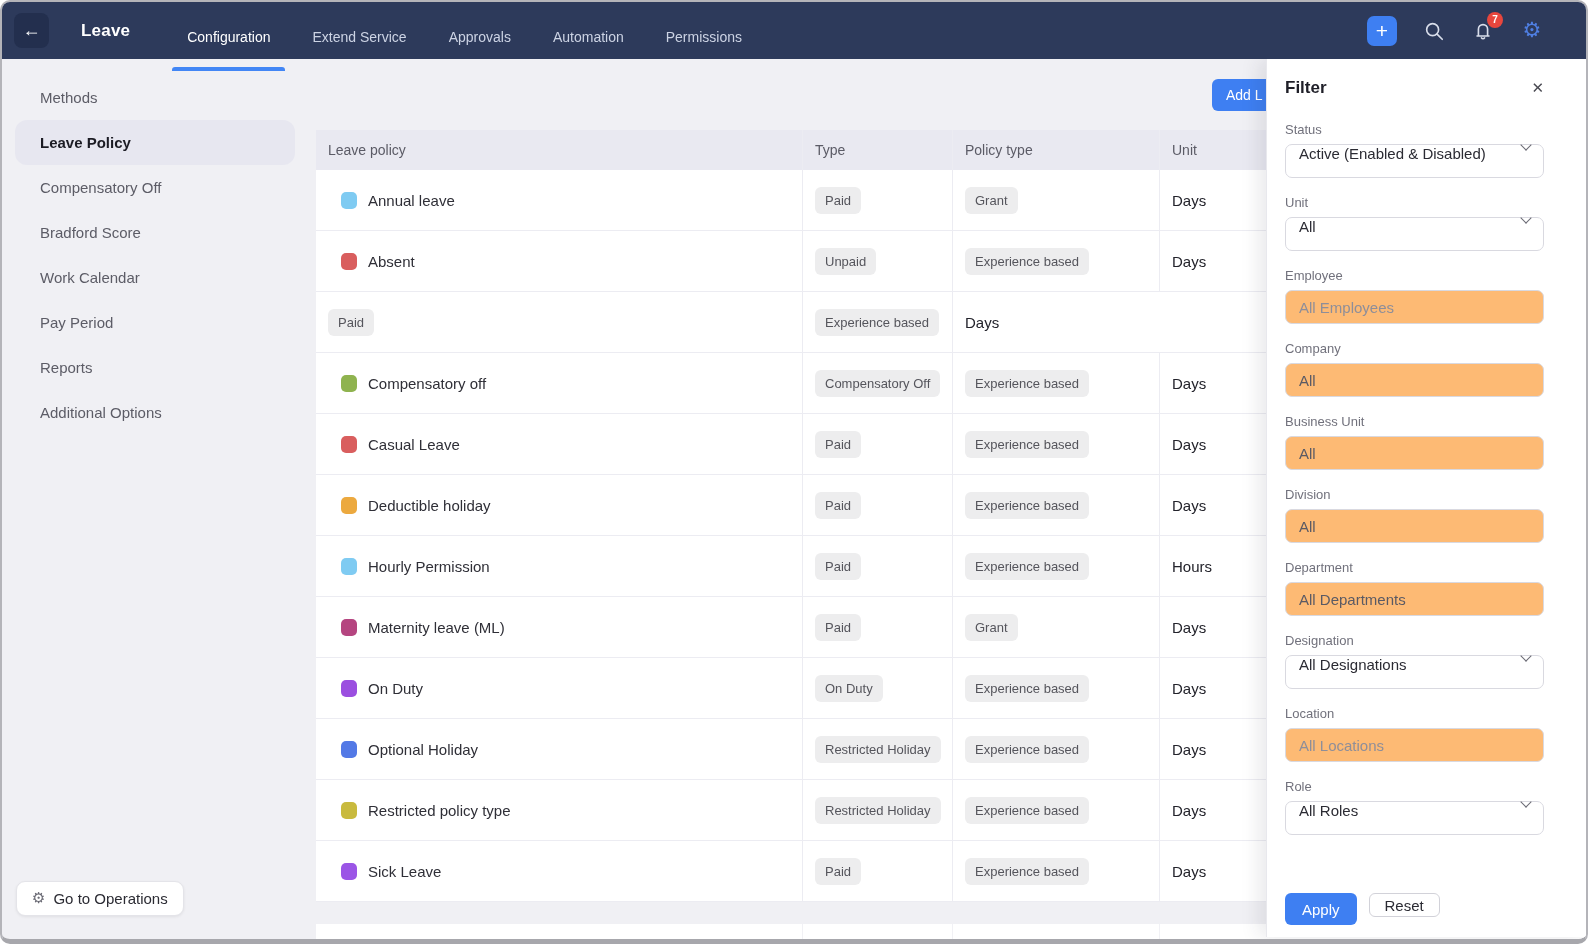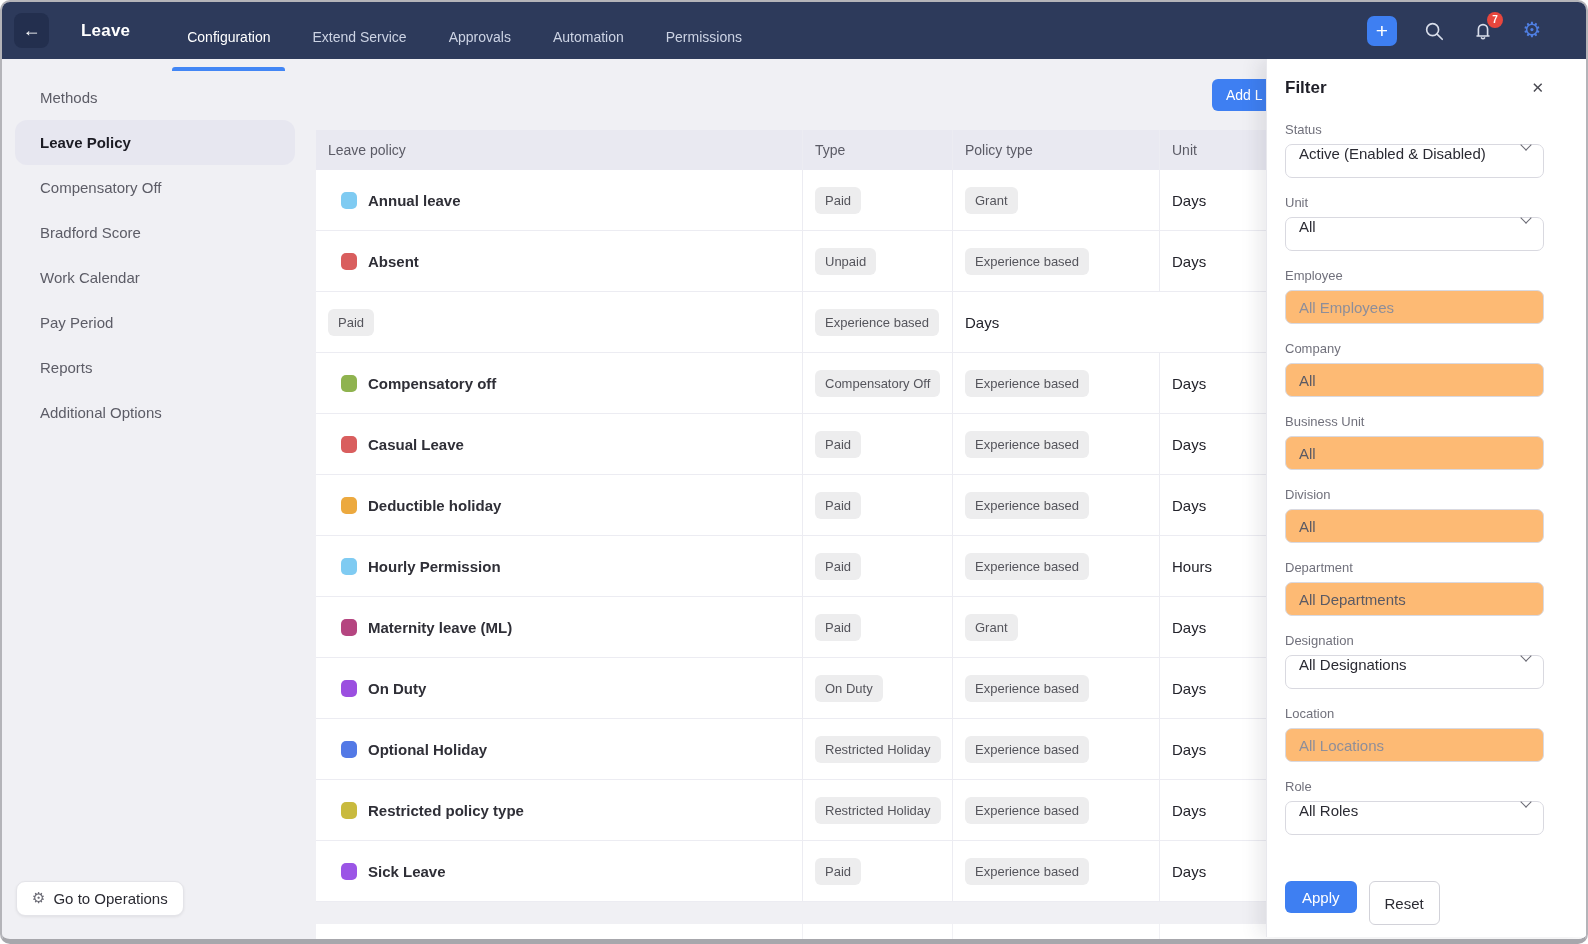--- a/index.html
+++ b/index.html
@@ -54,21 +54,21 @@
 
   
   .table{position:absolute;left:314px;top:128px;right:0;background:#fff;z-index:0;}
   .t-head,.t-row{display:grid;grid-template-columns:486px 150px 207px 1fr;}
   .t-head{height:40px;background:var(--header-bg);}
   .t-head .cell{display:flex;align-items:center;font-size:14px;color:#5b5b66;}
   .cell{padding-left:12px;}
   .cell + .cell{border-left:1px solid var(--divider);}
   .t-row{height:61px;border-bottom:1px solid var(--divider);cursor:pointer;}
   .t-row .cell{display:flex;align-items:center;}
-  .name-cell{gap:11px;padding-left:25px;font-size:15px;color:#2f2f37;font-weight:bold;}
+  .name-cell{gap:11px;padding-left:25px;font-size:15px;color:#2f2f37;}
   .chip{width:16px;height:17px;border-radius:5px;flex:0 0 auto;}
   .pill{background:#ededee;border-radius:6px;padding:6px 10px;font-size:13px;color:#55555c;white-space:nowrap;}
   .unit-cell{font-size:15px;color:#23232b;}
   .t-stub{position:absolute;left:314px;top:922px;right:0;height:16px;background:#fff;
     display:grid;grid-template-columns:486px 150px 207px 1fr;z-index:0;}
   .t-stub div + div{border-left:1px solid #f1f1f5;}
 
   
   .filter-panel{position:absolute;left:1264px;top:57px;width:324px;height:878px;background:var(--panel-bg);
     z-index:10;box-shadow:-7px 0 18px rgba(40,40,60,.10);border-left:1px solid #e8e8ed;}
@@ -84,21 +84,21 @@
     align-items:flex-start;justify-content:space-between;padding:0 13px;font-size:15px;
     color:#2b2b33;cursor:pointer;background:#fff;}
   .chev{width:8px;height:8px;border-right:1.7px solid #6a6a74;border-bottom:1.7px solid #6a6a74;
     transform:rotate(45deg);margin-top:-4px;flex:0 0 auto;}
   .f-input{width:100%;height:34px;border:1px solid var(--border);border-radius:7px;
     padding:0 13px;font-size:15px;color:#5a5a64;outline:none;background:#fdba74;}
   .f-input::placeholder{color:var(--placeholder);}
   .fp-footer{position:absolute;left:18px;bottom:12px;display:flex;gap:12px;}
   .apply-btn{background:var(--accent);color:#fff;border:none;border-radius:6px;height:32px;
     padding:0 17px;font-size:15px;cursor:pointer;}
-  .reset-btn{background:#fff;color:#2b2b33;border:1px solid #d2d2d9;border-radius:6px;height:44px;
+  .reset-btn{background:#fff;color:#2b2b33;border:1px solid #d2d2d9;border-radius:6px;height:24px;
     padding:0 15px;font-size:15px;cursor:pointer;}
 
   svg.stroke-ic{stroke:#d9deeb;fill:none;stroke-width:1.8;stroke-linecap:round;stroke-linejoin:round;}
 </style>
 </head>
 <body>
 
 <div class="window">
 
   <header class="topnav">

